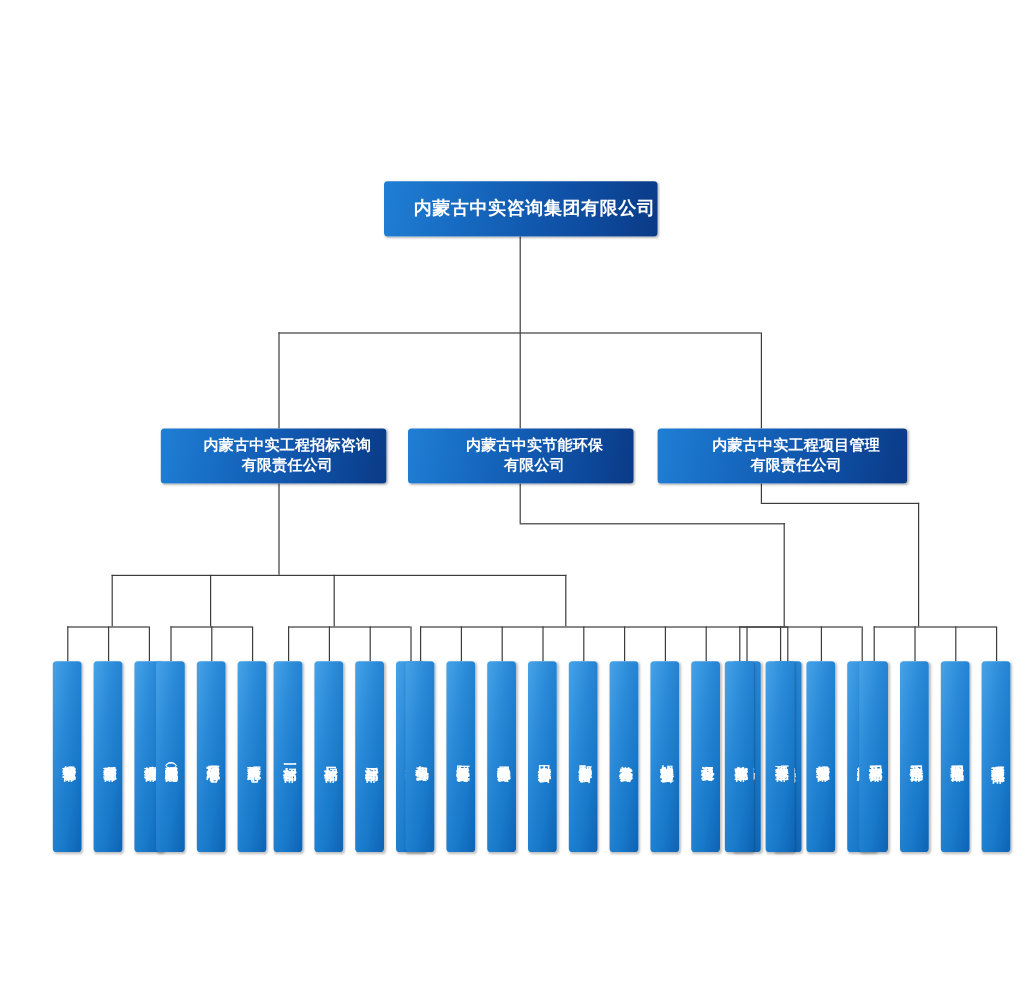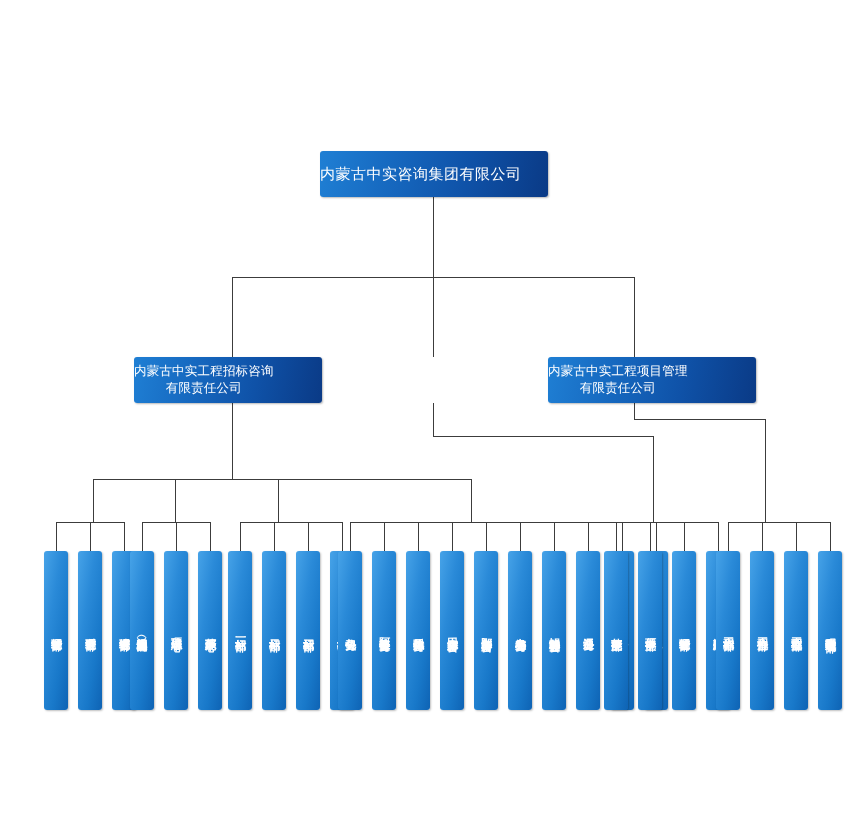--- a/index.html
+++ b/index.html
@@ -14,28 +14,30 @@
   
   .ln{position:absolute;background:#3c3c3c;}
   .ln.h{height:1px;}
   .ln.v{width:1px;}
 
   
   .node{
     position:absolute;
     box-sizing:border-box;
     color:#ffffff;
-    font-weight:normal;
+    font-weight:bold;
     display:flex;
     align-items:center;
+    justify-content:center;
     text-align:center;
     border-radius:3px;
     background:linear-gradient(100deg,#1f7fd4 0%,#1668bf 32%,#0f52a8 64%,#0a3a86 100%);
     box-shadow:1px 1px 2px rgba(0,0,0,.28);
     line-height:1.35;
+    padding-left:23px;
   }
 
   .node.root{
     left:320px;top:151px;width:228px;height:46px;
     font-size:15px;letter-spacing:.5px;
   }
   .node.lv2{
     top:357px;height:46px;
     font-size:12.5px;letter-spacing:.2px;
   }
@@ -130,20 +132,23 @@
       <div class="ln v" style="left:830px;top:522px;height:29px;"></div>
     </div>
 
   <div class="node root">
     <span>内蒙古中实咨询集团有限公司</span>
   </div>
 
   <div class="node lv2 a">
     <span class="ml">内蒙古中实工程招标咨询<br>有限责任公司</span>
   </div>
+  <div class="node lv2 b">
+    <span class="ml">内蒙古中实节能环保<br>有限公司</span>
+  </div>
   <div class="node lv2 c">
     <span class="ml">内蒙古中实工程项目管理<br>有限责任公司</span>
   </div>
 
   <div id="leaf-layer">
       <div class="leaf" style="left: 44px;">
         <span>经营管理部</span>
       </div>
       <div class="leaf" style="left: 78px;">
         <span>财务管理部</span>

